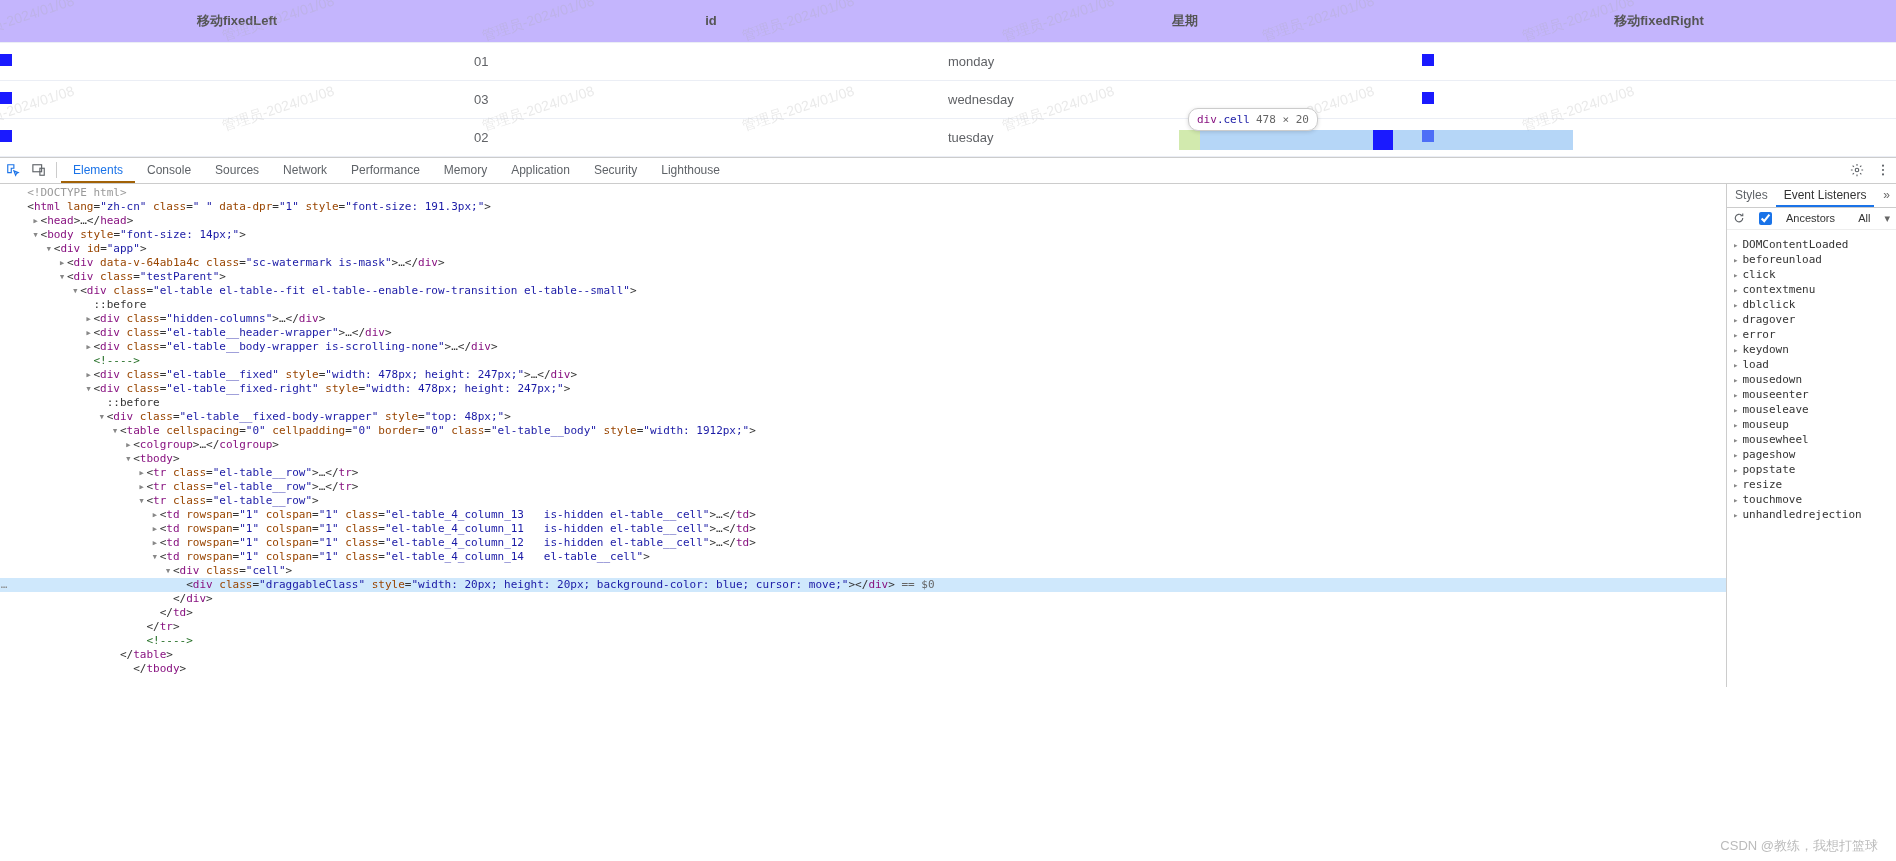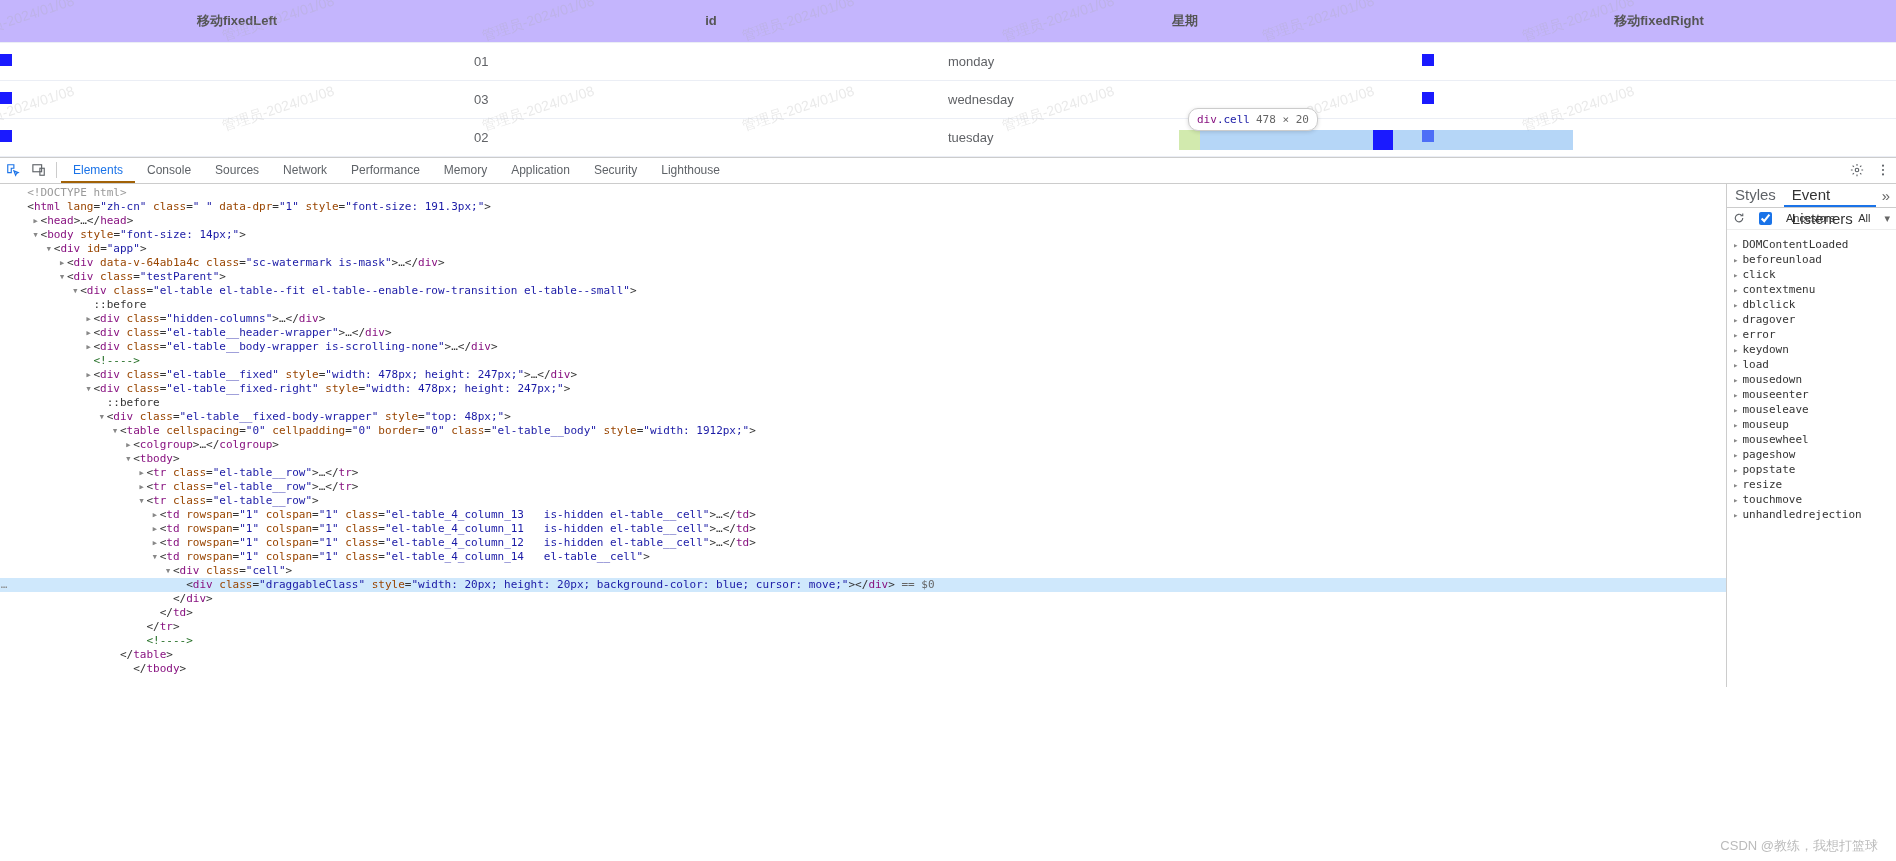--- a/index.html
+++ b/index.html
@@ -49,21 +49,21 @@
 .t-doctype { color: #999; }
 .t-tag { color: #881280; }
 .t-attr { color: #994500; }
 .t-val { color: #1a1aa6; }
 .t-punct { color: #333; }
 .t-comment { color: #236e25; }
 .t-eq { color: #666; }
 
 
 .sidebar { width: 170px; border-left: 1px solid #ccc; display: flex; flex-direction: column; }
-.sb-tabs { display: flex; align-items: center; border-bottom: 1px solid #ccc; height: 24px; font-size: 15px; }
+.sb-tabs { display: flex; align-items: center; border-bottom: 1px solid #ccc; height: 24px; font-size: 12px; }
 .sb-tabs .t { padding: 0 8px; height: 24px; line-height: 24px; cursor: pointer; color: #5f6368; }
 .sb-tabs .t.active { border-bottom: 2px solid #1a73e8; color: #333; }
 .sb-tabs .chev { margin-left: auto; padding: 0 6px; color: #666; cursor: pointer; }
 .sb-toolbar { display: flex; align-items: center; gap: 14px; padding: 4px 6px; border-bottom: 1px solid #eee; font-size: 11px; color: #333; }
 .sb-toolbar .refresh { cursor: pointer; color: #5f6368; }
 .sb-toolbar input[type=checkbox] { accent-color: #1a73e8; }
 .sb-list { flex: 1; overflow: auto; font-family: Menlo, Consolas, monospace; font-size: 11px; margin-top: 7px; }
 .sb-list .ev { padding: 1px 6px; cursor: pointer; color: #333; }
 .sb-list .ev::before { content: "▸"; color: #888; margin-right: 4px; font-size: 9px; }
 

